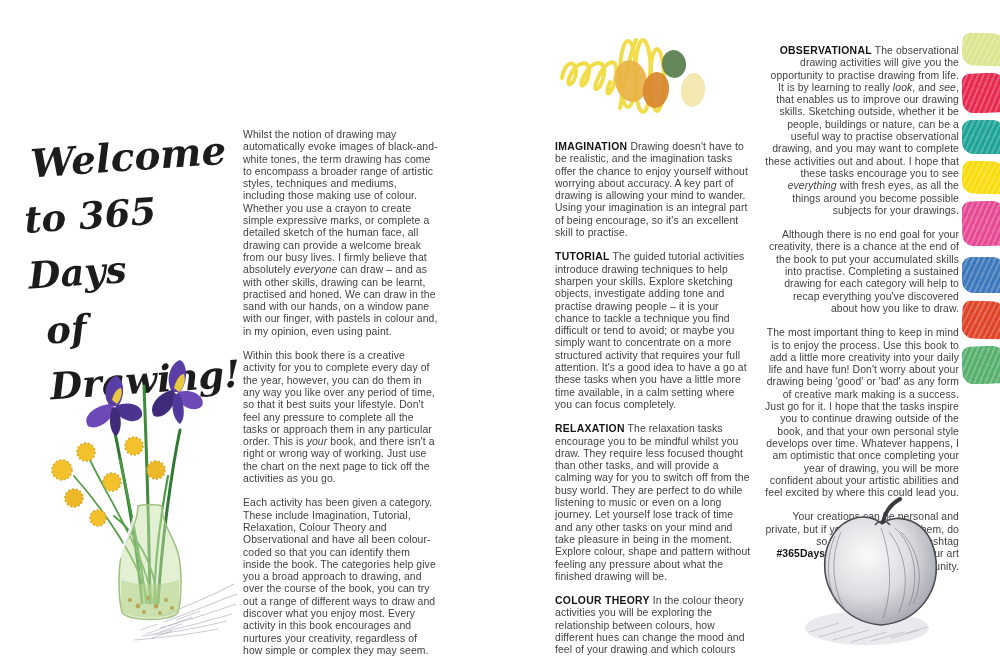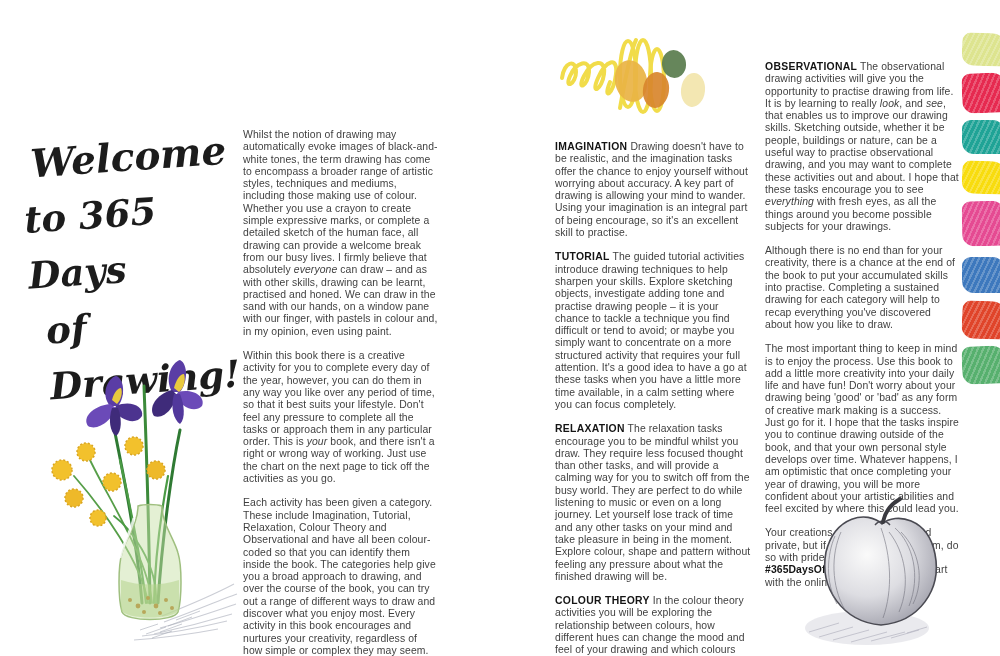--- a/index.html
+++ b/index.html
@@ -161,23 +161,23 @@
     </svg>
   </div>
 
   <div class="bodycol" style="left:555px;top:141px;width:196px;">
     <p><span class="cat-label">IMAGINATION</span> <span>Drawing doesn't have to be realistic, and the imagination tasks offer the chance to enjoy yourself without worrying about accuracy. A key part of drawing is allowing your mind to wander. Using your imagination is an integral part of being encourage, so it's an excellent skill to practise.</span></p>
     <p><span class="cat-label">TUTORIAL</span> <span>The guided tutorial activities introduce drawing techniques to help sharpen your skills. Explore sketching objects, investigate adding tone and practise drawing people – it is your chance to tackle a technique you find difficult or tend to avoid; or maybe you simply want to concentrate on a more structured activity that requires your full attention. It's a good idea to have a go at these tasks when you have a little more time available, in a calm setting where you can focus completely.</span></p>
     <p><span class="cat-label">RELAXATION</span> <span>The relaxation tasks encourage you to be mindful whilst you draw. They require less focused thought than other tasks, and will provide a calming way for you to switch off from the busy world. They are perfect to do while listening to music or even on a long journey. Let yourself lose track of time and any other tasks on your mind and take pleasure in being in the moment. Explore colour, shape and pattern without feeling any pressure about what the finished drawing will be.</span></p>
     <p><span class="cat-label">COLOUR THEORY</span> <span>In the colour theory activities you will be exploring the relationship between colours, how different hues can change the mood and feel of your drawing and which colours you personally enjoy working with. Applying colour to your drawings can feel overwhelming at times so these activities are designed to help simplify the challenge and to help you understand the way colour works.</span></p>
   </div>
 
-  <div class="bodycol" style="left:765px;top:61px;width:194px;">
+  <div class="bodycol" style="left:765px;top:45px;width:194px;text-align:right;">
     <p><span class="cat-label">OBSERVATIONAL</span> <span>The observational drawing activities will give you the opportunity to practise drawing from life. It is by learning to really <i>look</i>, and <i>see</i>, that enables us to improve our drawing skills. Sketching outside, whether it be people, buildings or nature, can be a useful way to practise observational drawing, and you may want to complete these activities out and about. I hope that these tasks encourage you to see <i>everything</i> with fresh eyes, as all the things around you become possible subjects for your drawings.</span></p>
-    <p><span>Although there is no end than for your creativity, there is a chance at the end of the book to put your accumulated skills into practise. Completing a sustained drawing for each category will help to recap everything you've discovered about how you like to draw.</span></p>
+    <p><span>Although there is no end goal for your creativity, there is a chance at the end of the book to put your accumulated skills into practise. Completing a sustained drawing for each category will help to recap everything you've discovered about how you like to draw.</span></p>
     <p><span>The most important thing to keep in mind is to enjoy the process. Use this book to add a little more creativity into your daily life and have fun! Don't worry about your drawing being 'good' or 'bad' as any form of creative mark making is a success. Just go for it. I hope that the tasks inspire you to continue drawing outside of the book, and that your own personal style develops over time. Whatever happens, I am optimistic that once completing your year of drawing, you will be more confident about your artistic abilities and feel excited by where this could lead you.</span></p>
     <p><span>Your creations can be personal and private, but if you'd like to share them, do so with pride! Use the hashtag <b>#365DaysOfDrawing</b> to share your art with the online community.</span></p>
   </div>
 
   <div class="illo" style="left:795px;top:492px;width:175px;height:164px;">
     <svg width="175" height="164" viewBox="0 0 175 164">
       <defs>
         <radialGradient id="appleGrad" cx="0.38" cy="0.35" r="0.85">
           <stop offset="0" stop-color="#fafafa"></stop>
           <stop offset="0.45" stop-color="#dddde2"></stop>

